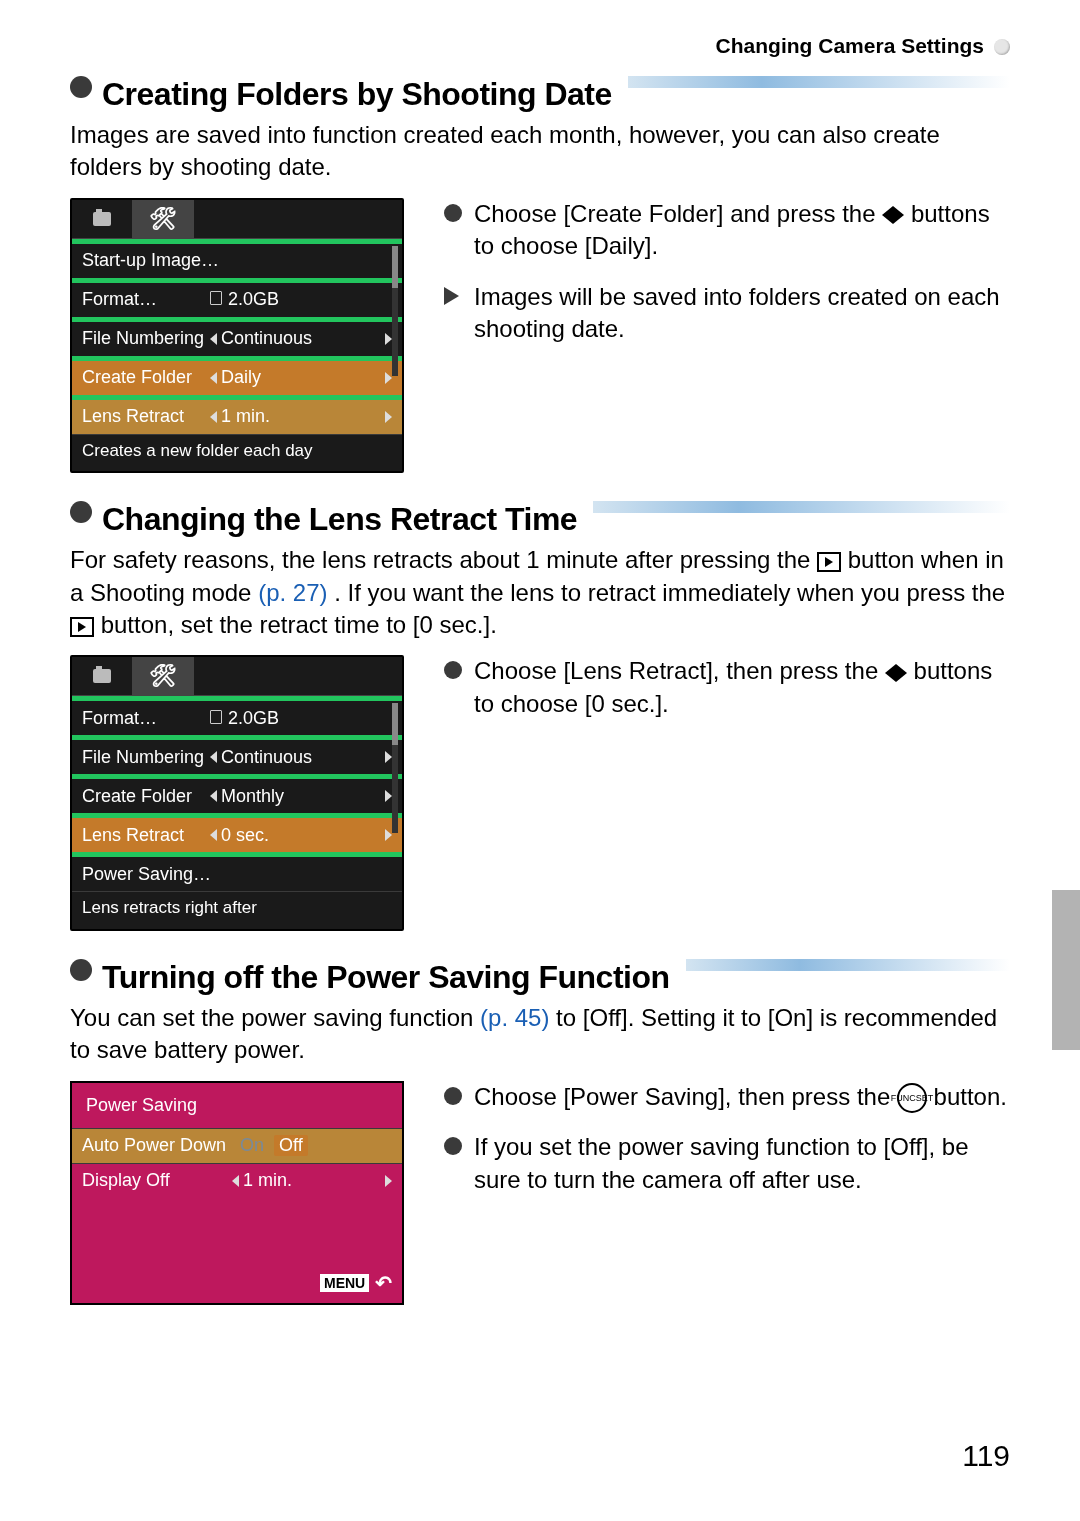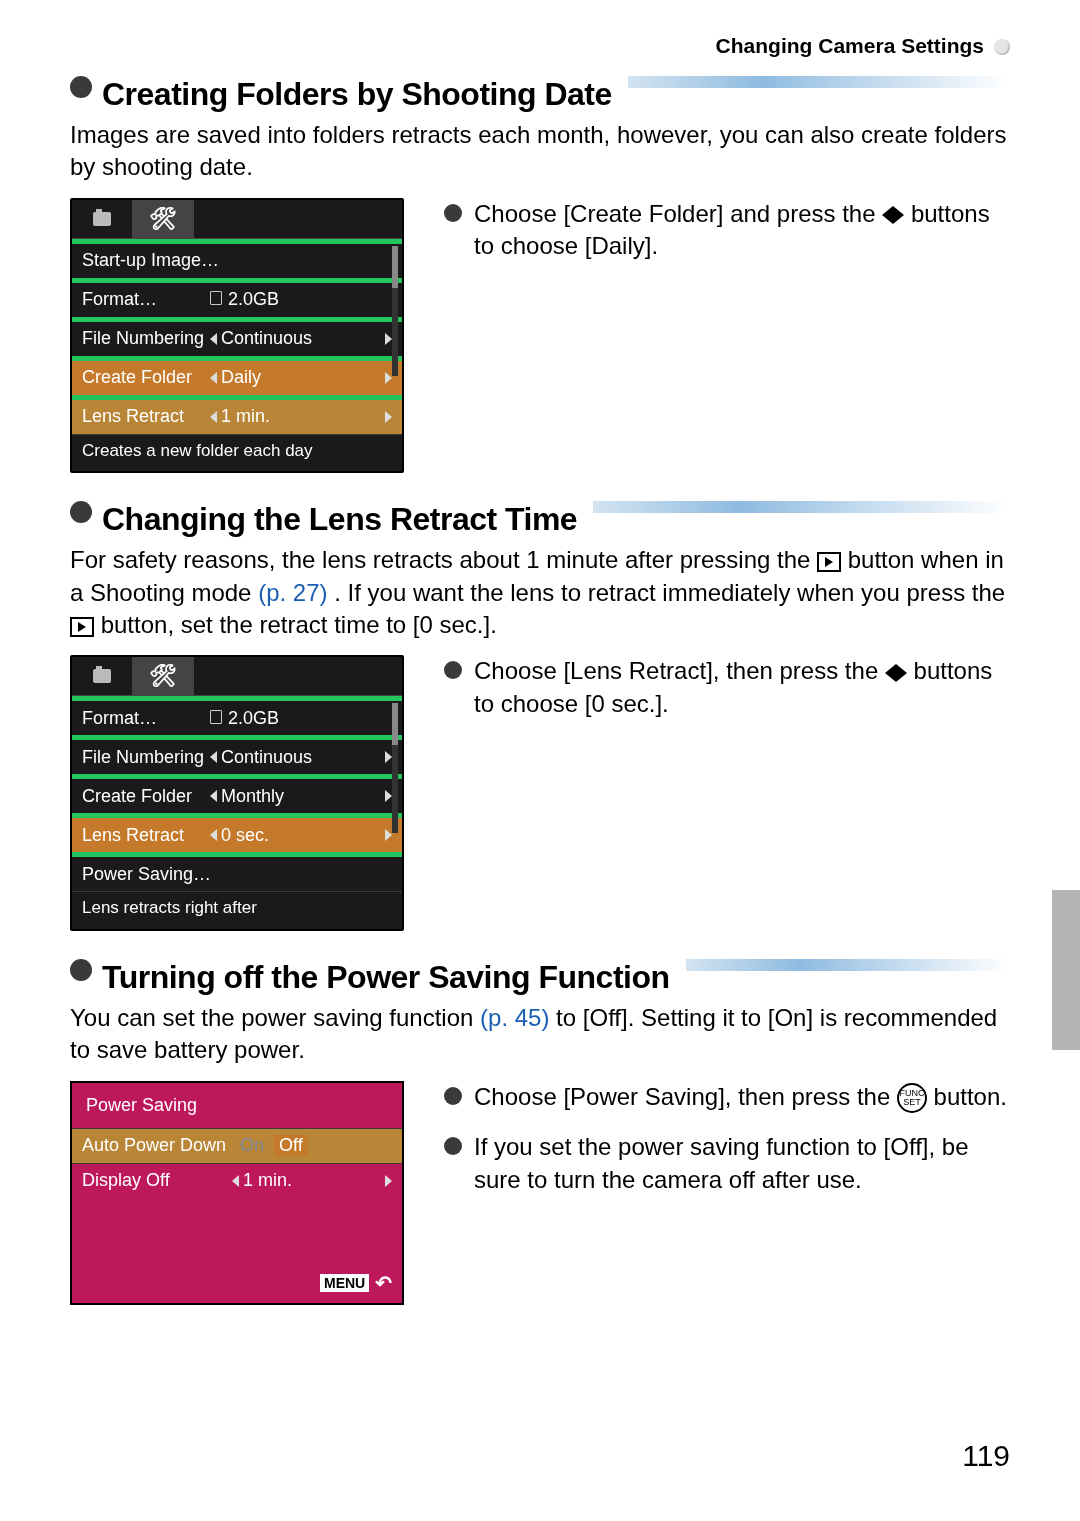--- a/index.html
+++ b/index.html
@@ -43,21 +43,21 @@
   .note{position:relative;padding-left:30px;margin:0 0 18px 0;}
   .note .dot{position:absolute;left:0;top:6px;width:18px;height:18px;border-radius:50%;background:#3a3a3a;}
   .note .tri{position:absolute;left:0;top:6px;width:0;height:0;border-top:9px solid transparent;border-bottom:9px solid transparent;border-left:15px solid #3a3a3a;}
   .glyph{display:inline-flex;vertical-align:middle;}
   .glyph.lr{gap:0;}
   .glyph.lr span{width:0;height:0;border-top:9px solid transparent;border-bottom:9px solid transparent;}
   .glyph.lr .l{border-right:11px solid #000;}
   .glyph.lr .r{border-left:11px solid #000;}
   .glyph.play{width:20px;height:16px;border:2px solid #000;display:inline-flex;align-items:center;justify-content:center;}
   .glyph.play::after{content:"";width:0;height:0;border-top:5px solid transparent;border-bottom:5px solid transparent;border-left:8px solid #000;}
-  .glyph.func{width:26px;height:26px;border:2px solid #000;border-radius:50%;font-size:9px;line-height:9px;display:inline-flex;flex-direction:column;align-items:center;justify-content:center;}
+  .glyph.func{width:26px;height:26px;border:2px solid #000;border-radius:50%;font-size:9px;line-height:9px;display:inline-flex;flex-direction:row;align-items:center;justify-content:center;}
   .glyph.ud{gap:4px;flex-direction:row;}
   .glyph.ud span{width:0;height:0;border-left:9px solid transparent;border-right:9px solid transparent;}
   .glyph.ud .u{border-bottom:12px solid #000;}
   .glyph.ud .d{border-top:12px solid #000;}
 
   .lcd3{width:330px;height:220px;background:#be185d;border:2px solid #000;color:#fff;font-size:18px;position:relative;}
   .lcd3 .ttl{padding:12px 14px;}
   .lcd3 .mrow{border-top:1px solid #3a3a3a;}
   .toggle{display:inline-flex;gap:10px;align-items:center;margin-left:8px;}
   .toggle .on{color:#7a8a99;}
@@ -75,21 +75,21 @@
     <span>Changing Camera Settings</span><span class="dot"></span>
   </div>
   <div class="right-thumb"></div>
 
   <div class="section">
     <div class="h2">
       <span class="bullet"></span>
       <span>Creating Folders by Shooting Date</span>
       <span class="line"></span>
     </div>
-    <p class="para">Images are saved into folders retracts each month, however, you can also create folders by shooting date.</p>
+    <p class="para">Images are saved into function created each month, however, you can also create folders by shooting date.</p>
 
     <div class="row">
       <div class="lcd">
         <div class="tabbar">
           <div class="tab">
               <span class="cam"></span>
             </div>
           <div class="tab active">
               <span class="tools">🛠</span>
             </div>
@@ -128,20 +128,24 @@
 
       <div class="note-col">
         <div class="note">
           <span class="dot"></span>
           <span>Choose [Create Folder] and press the </span>
           <span class="glyph lr">
               <span class="l"></span>
               <span class="r"></span>
             </span>
           <span> buttons to choose [Daily].</span>
+        </div>
+        <div class="note">
+          <span class="tri"></span>
+          <span>Images will be saved into folders created on each shooting date.</span>
         </div>
       </div>
     </div>
   </div>
 
   <div class="section">
     <div class="h2">
       <span class="bullet"></span>
       <span>Changing the Lens Retract Time</span>
       <span class="line"></span>

